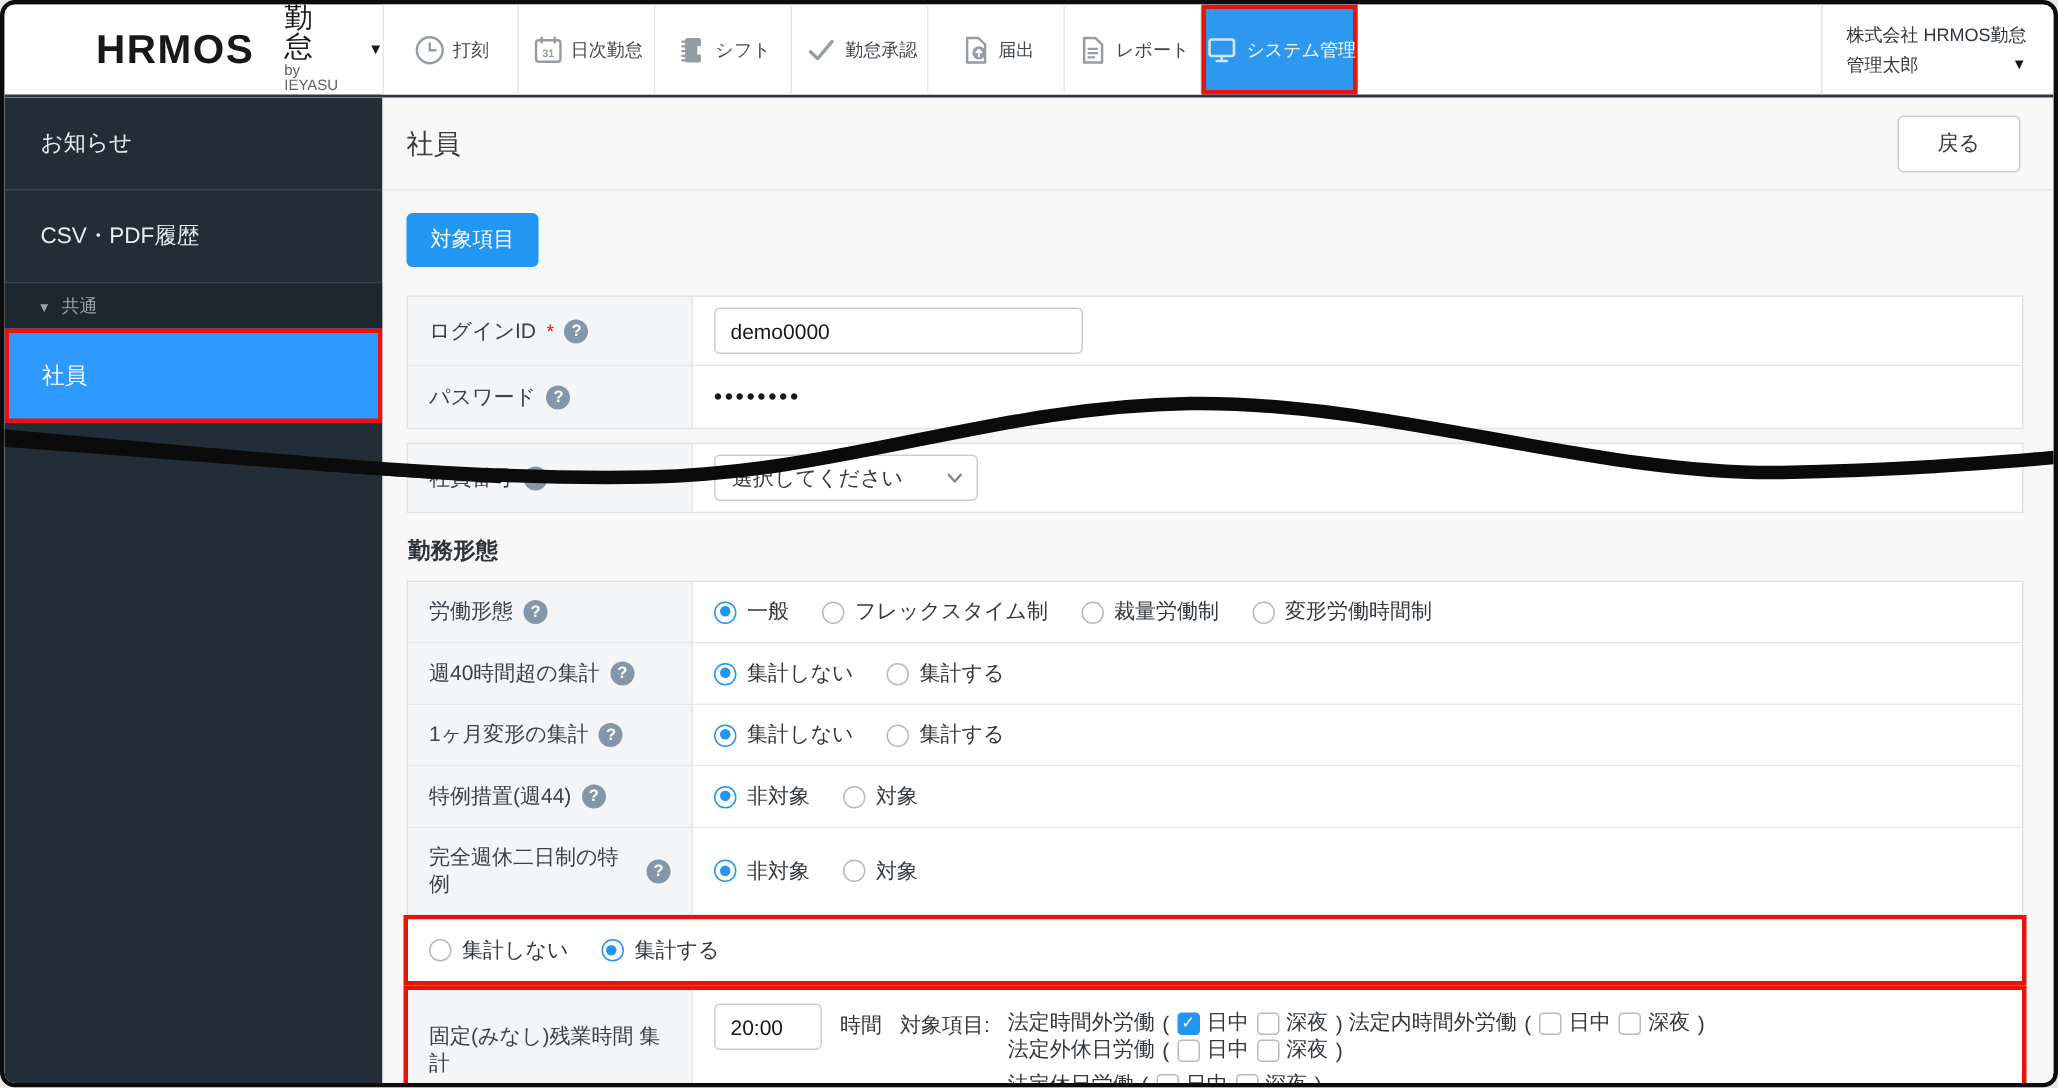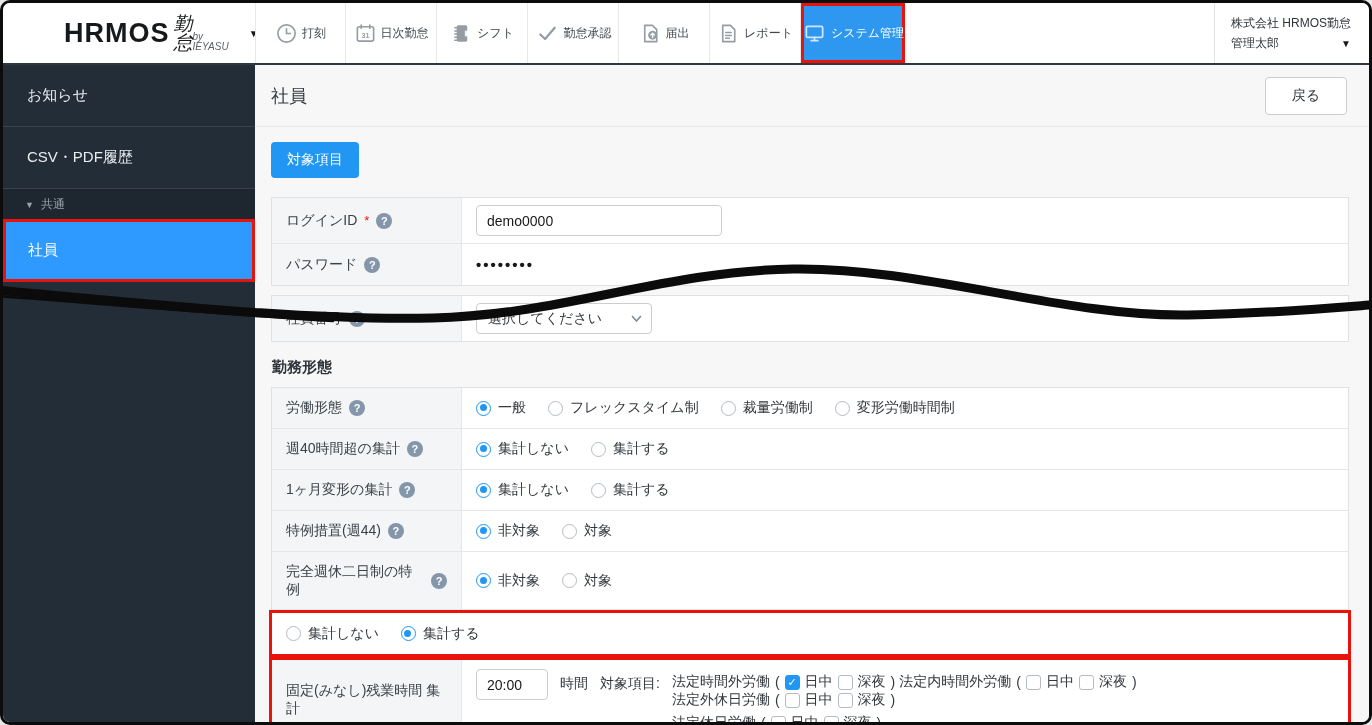--- a/index.html
+++ b/index.html
@@ -7,21 +7,21 @@
   body { font-family:"Liberation Sans","DejaVu Sans",sans-serif; }
 
   .frame { position:relative; width:1372px; height:725px; background:#f7f7f8;
            border:3px solid #0c0c0c; border-radius:10px; overflow:hidden; }
 
   
   .topbar { position:relative; display:flex; height:62px; background:#fff;
             border-bottom:2px solid #2e3640; z-index:2; }
   .brand { width:252px; display:flex; align-items:center; padding-left:22px; cursor:pointer; }
   .brand-name { font-size:27px; font-weight:800; letter-spacing:1px; color:#17181a;margin-left:39px; }
-  .brand-product { display:flex; margin-left:4px; line-height:1;font-style:italic; }
+  .brand-product { display:flex; flex-direction:column; margin-left:20px; line-height:1; }
   .brand-kintai { font-size:19px; color:#17181a; font-weight:500; }
   .brand-byline { font-size:10px; color:#5d6166; margin-top:2px; align-self:flex-end; }
   .brand-caret { font-size:10px; color:#17181a; margin-left:20px; }
 
   .top-tabs { display:flex; height:100%; }
   .tab { width:91px; height:100%; display:flex; flex-direction:row; align-items:center;
          justify-content:center; gap:4px; border-right:1px solid #e7e8ea; background:#fff; cursor:pointer; }
   .tab:first-child { border-left:1px solid #e7e8ea; }
   .tab-label { font-size:12px; color:#40474e; white-space:nowrap; }
   .tab.active { width:104px; background:#2e97f0; border:3px solid #e8140c; }

